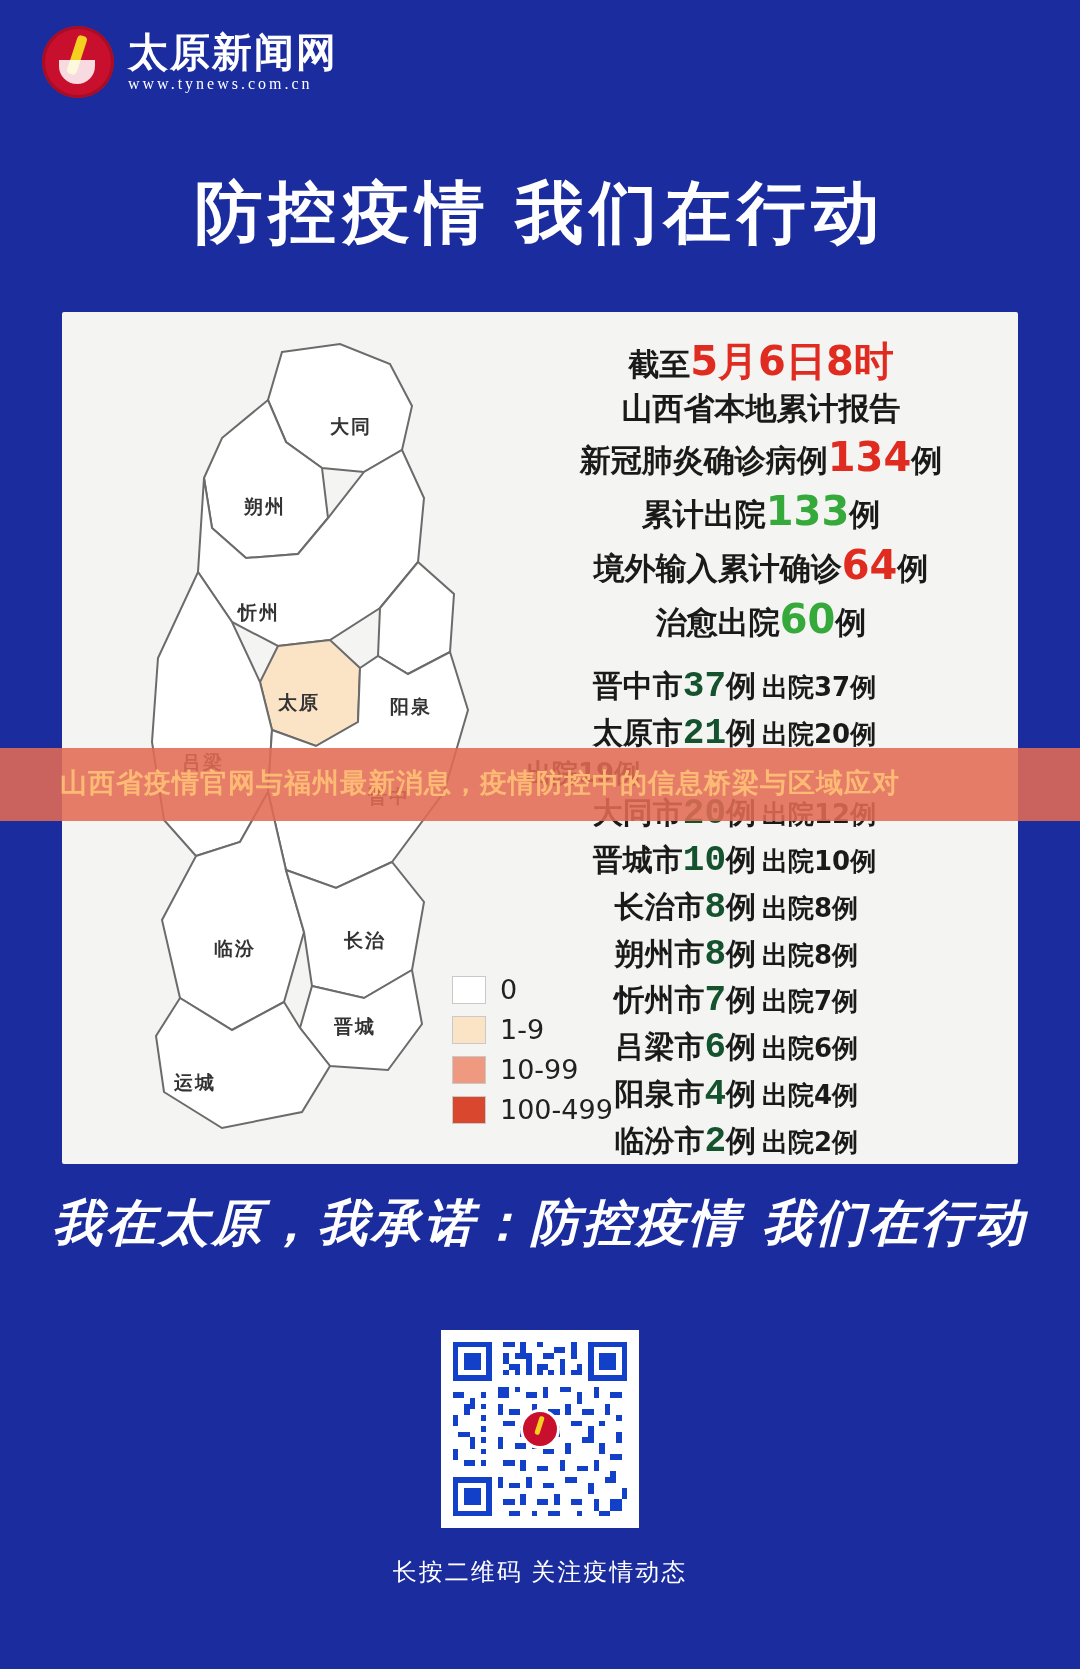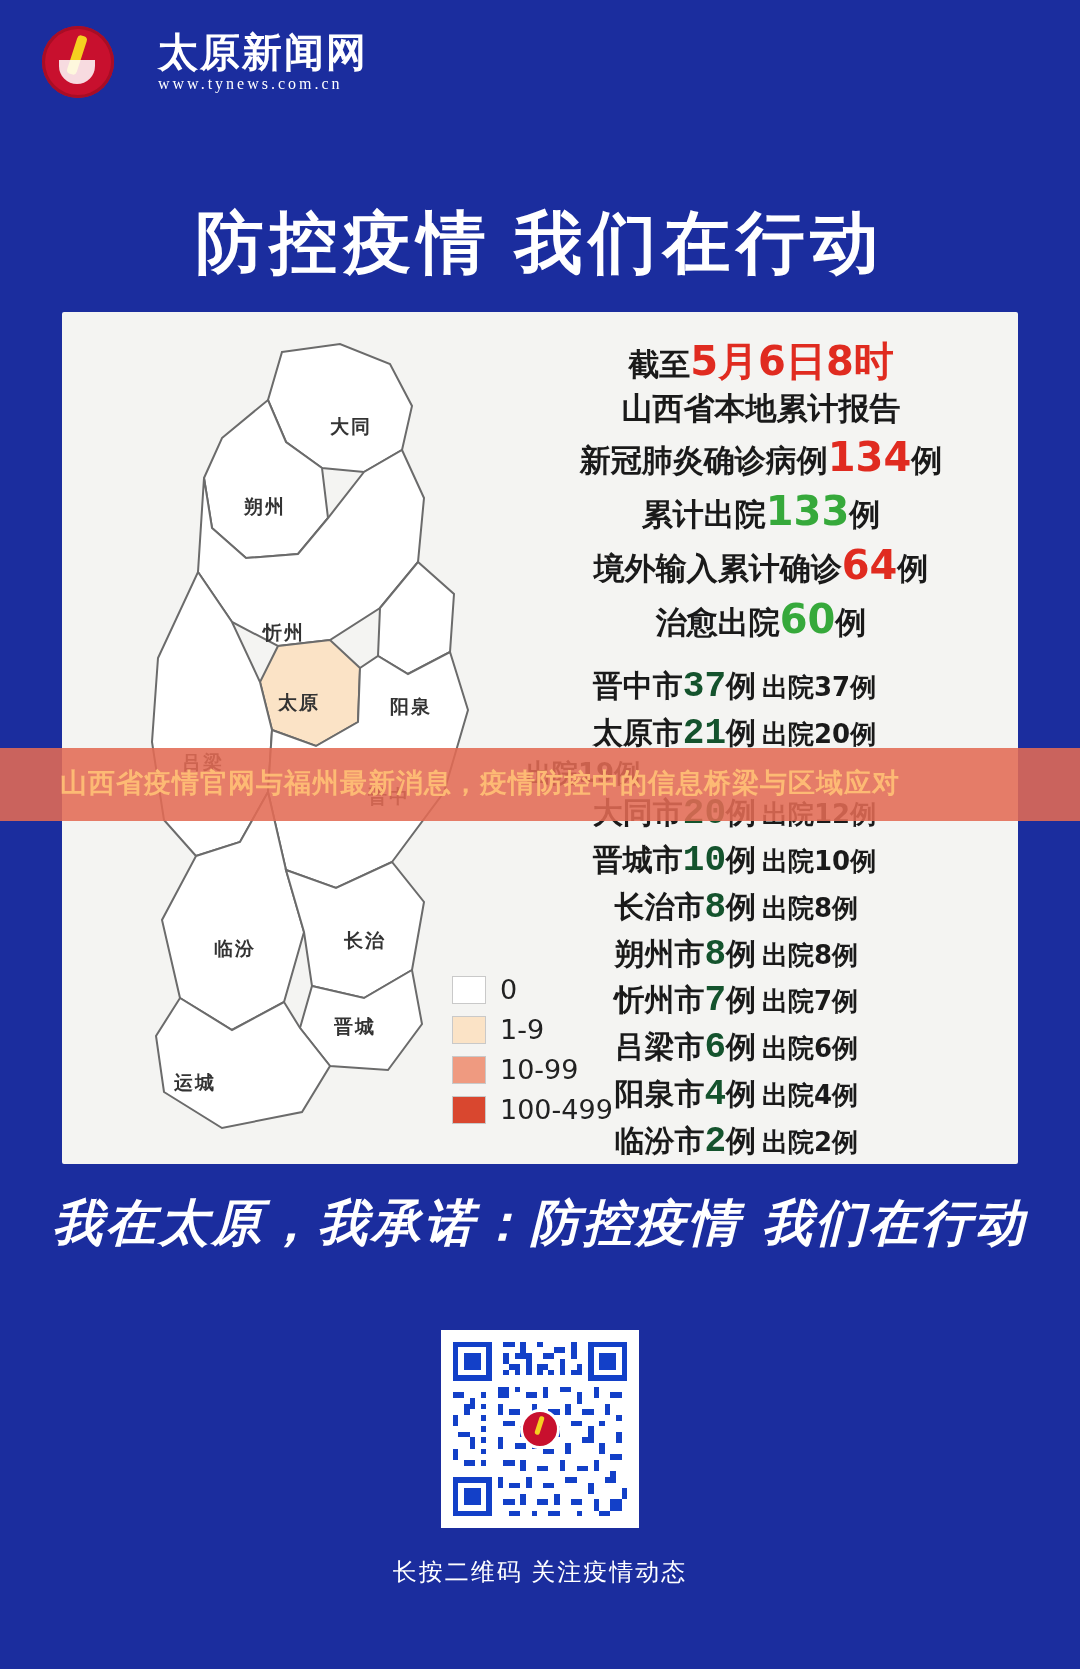--- a/index.html
+++ b/index.html
@@ -53,21 +53,20 @@
     height: 24px;
     background: #ffffff;
     border-radius: 0 0 18px 18px;
     opacity: .85;
   }
   .logo-text {
     display: flex;
     flex-direction: column;
     justify-content: center;
     gap: 4px;
-    margin-left: 30px;
   }
   .logo-title {
     color: #ffffff;
     font-size: 40px;
     font-weight: bold;
     letter-spacing: 2px;
     line-height: 1;
   }
   .logo-url {
     color: #ffffff;
@@ -81,22 +80,21 @@
   .headline {
     position: absolute;
     top: 168px;
     left: 0;
     width: 100%;
     text-align: center;
     color: #ffffff;
     font-size: 68px;
     font-weight: bold;
     letter-spacing: 6px;
-    font-family: Liberation Serif, serif;
-    margin-top: 30px;
+    font-family: Liberation Sans, sans-serif;
   }
 
   
   .card {
     position: absolute;
     top: 312px;
     left: 62px;
     width: 956px;
     height: 852px;
     background: #f4f4f2;
@@ -308,21 +306,21 @@
         <path d="M214,548 L264,566 L320,540 L352,580 L340,648 L292,676 L240,664 L232,610 Z"></path>
 
         <path d="M240,664 L292,676 L340,648 L350,702 L316,748 L258,744 L228,706 Z"></path>
 
         <path d="M108,676 L160,708 L212,680 L228,706 L258,744 L230,790 L150,806 L92,770 L84,714 Z"></path>
       </g>
     </svg>
 
     <div class="map-label" style="left:258px;top:92px;">大同</div>
     <div class="map-label" style="left:172px;top:172px;">朔州</div>
-    <div class="map-label" style="left:191px;top:278px;margin-top:20px;">忻州</div>
+    <div class="map-label" style="left:166px;top:278px;">忻州</div>
     <div class="map-label" style="left:206px;top:368px;">太原</div>
     <div class="map-label" style="left:318px;top:372px;">阳泉</div>
     <div class="map-label" style="left:110px;top:428px;">吕梁</div>
     <div class="map-label" style="left:296px;top:462px;">晋中</div>
     <div class="map-label" style="left:142px;top:614px;">临汾</div>
     <div class="map-label" style="left:272px;top:606px;">长治</div>
     <div class="map-label" style="left:262px;top:692px;">晋城</div>
     <div class="map-label" style="left:102px;top:748px;">运城</div>
 
     <div class="legend">

